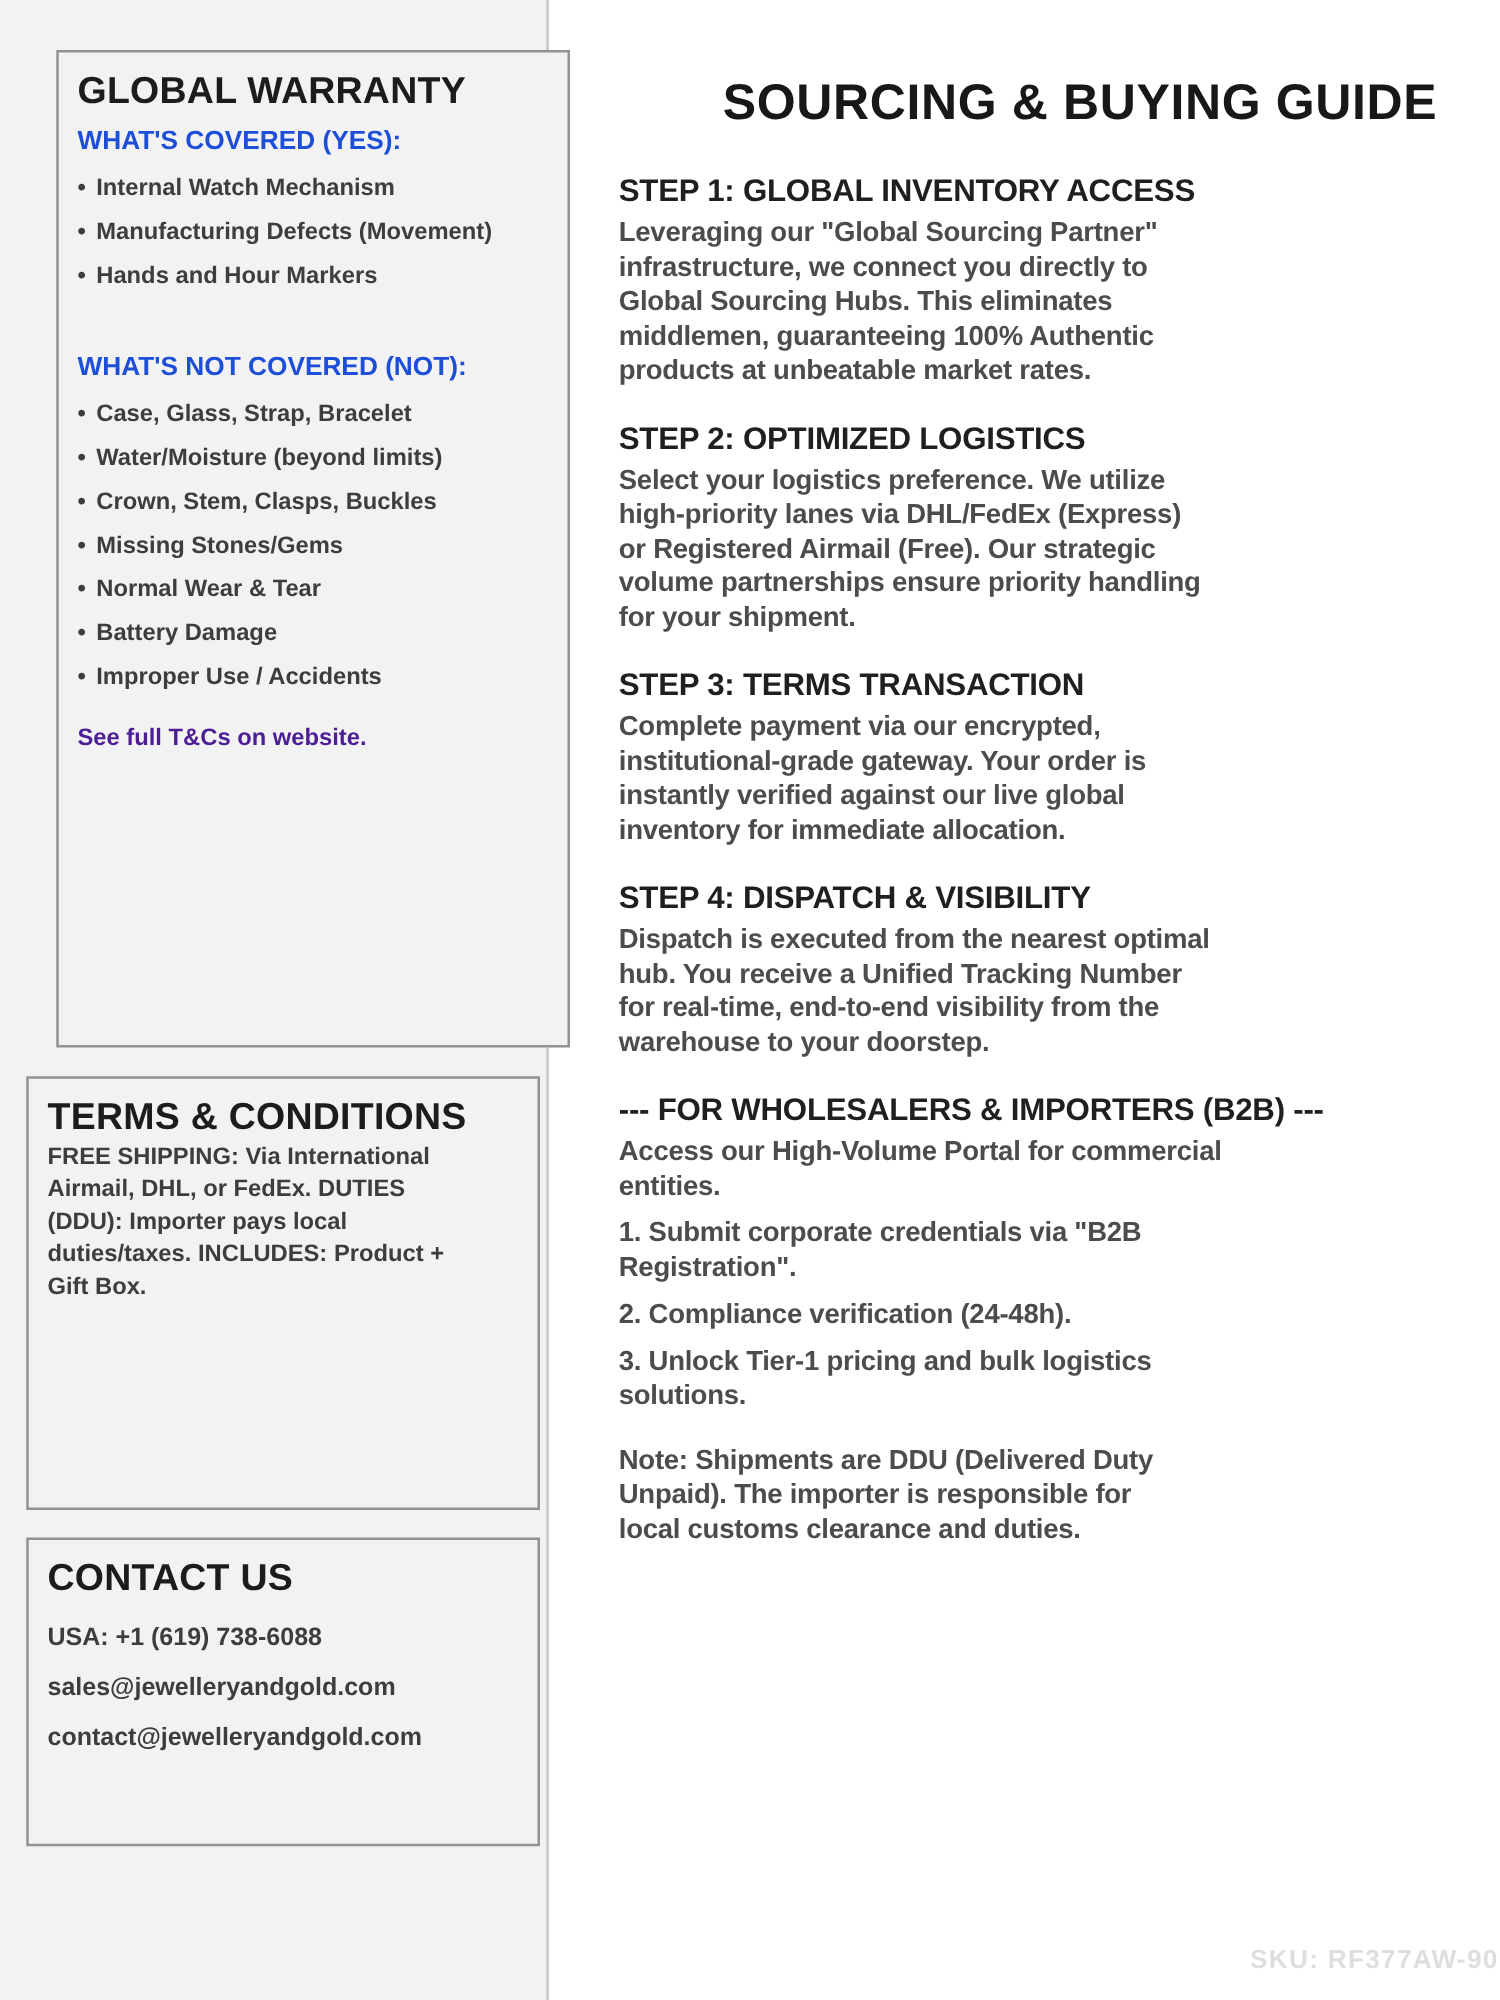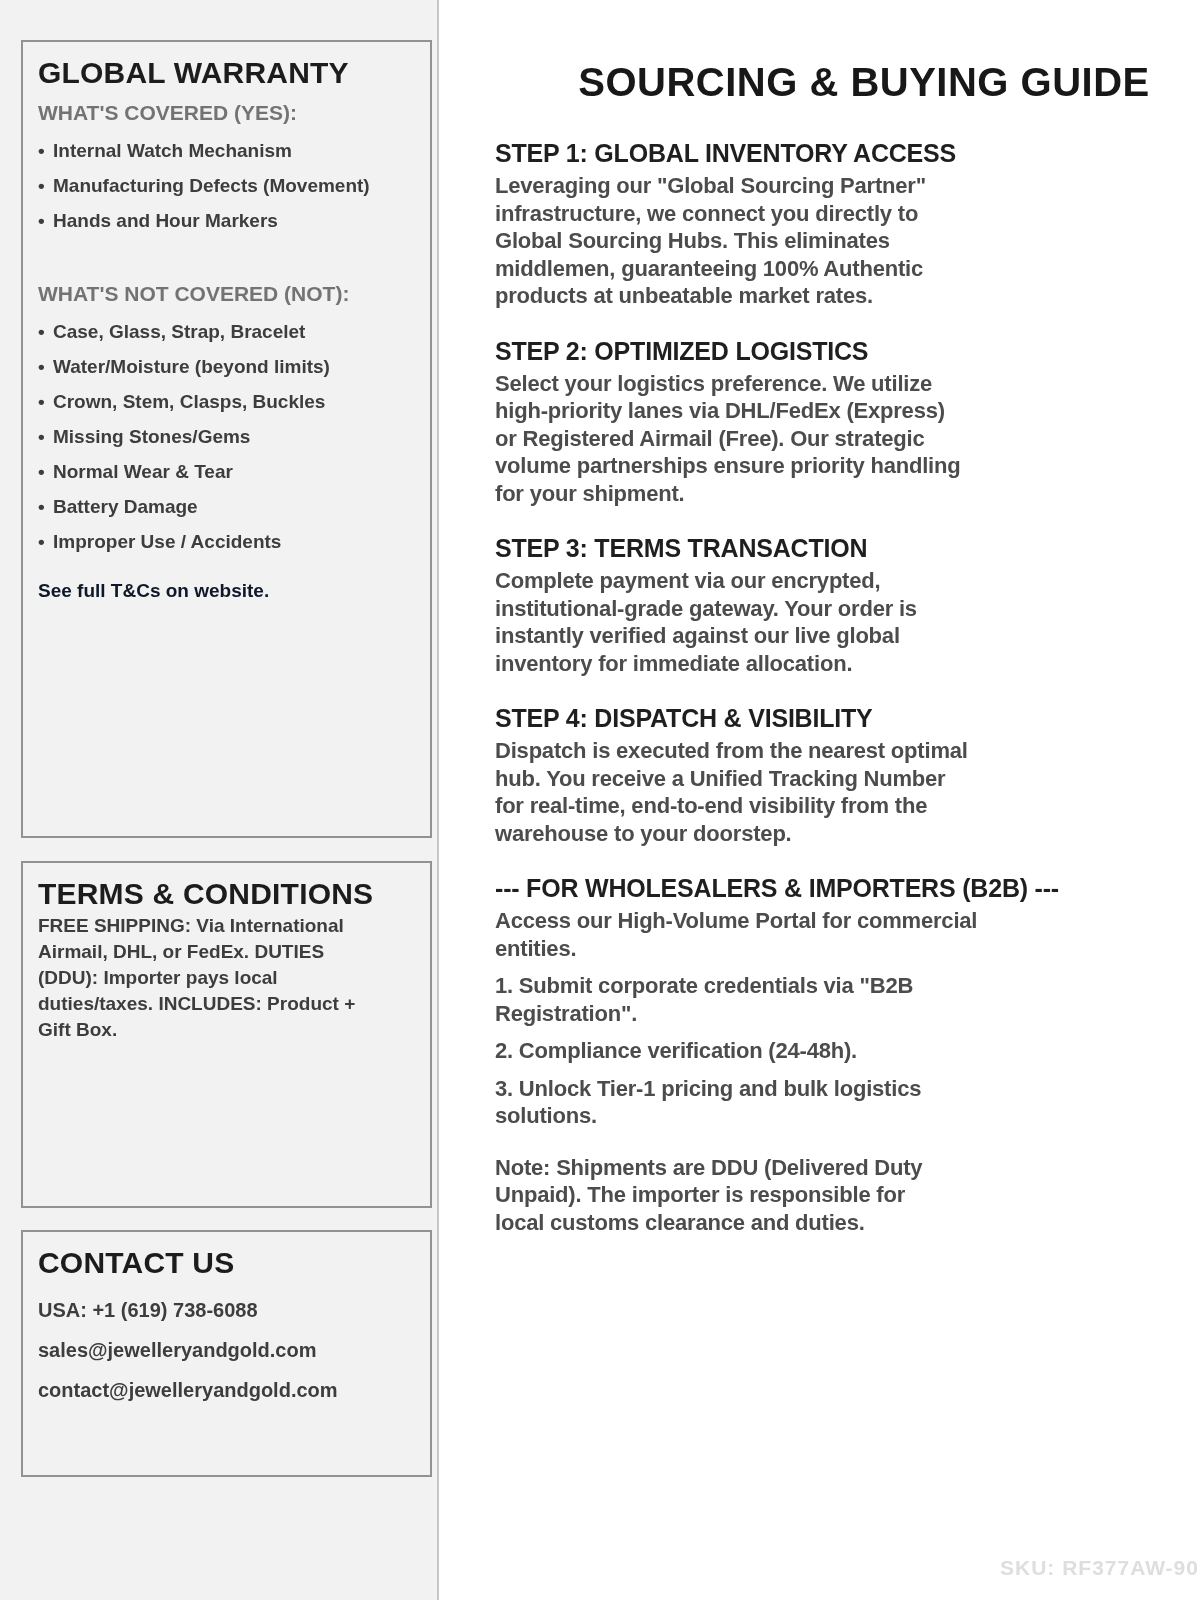--- a/index.html
+++ b/index.html
@@ -17,41 +17,41 @@
     width:439px; height:1600px;
     background:#f2f2f2;
     border-right:2px solid #c6c6c6;
   }
   .panel {
     position:absolute; left:21px; width:411px;
     border:2px solid #929292;
     padding:12px 15px;
     background:#f2f2f2;
   }
-  .panel--warranty { top:40px;  height:798px; }
+  .panel--warranty { top:40px;  height:798px;margin-left:24px; }
   .panel--terms    { top:861px; height:347px; }
   .panel--contact  { top:1230px;height:247px; }
   .panel-title {
     font-size:30px; font-weight:700; color:#1c1c1c;
     line-height:38px; letter-spacing:0.2px;
   }
   .sub-heading {
-    font-size:21px; font-weight:700; color:#737373;
+    font-size:21px; font-weight:700; color:#1d4ed8;
     line-height:26px; margin-top:8px;
   }
   .sub-heading--second { margin-top:50px; }
   .bullet {
     position:relative; padding-left:15px;
     font-size:19px; font-weight:700; color:#3d3d3d;
     line-height:21px; margin-top:14px;
   }
   .bullet::before { content:"•"; position:absolute; left:0; }
   .panel-footer {
     margin-top:28px;
-    font-size:19px; font-weight:700; color:#0f172a;
+    font-size:19px; font-weight:700; color:#4c1d95;
     line-height:22px;
   }
   .panel-body {
     margin-top:0;
     font-size:19px; font-weight:700; color:#3d3d3d;
     line-height:26px; white-space:pre-line;
   }
   .contact-line {
     margin-top:16px;
     font-size:20px; font-weight:700; color:#3d3d3d;

